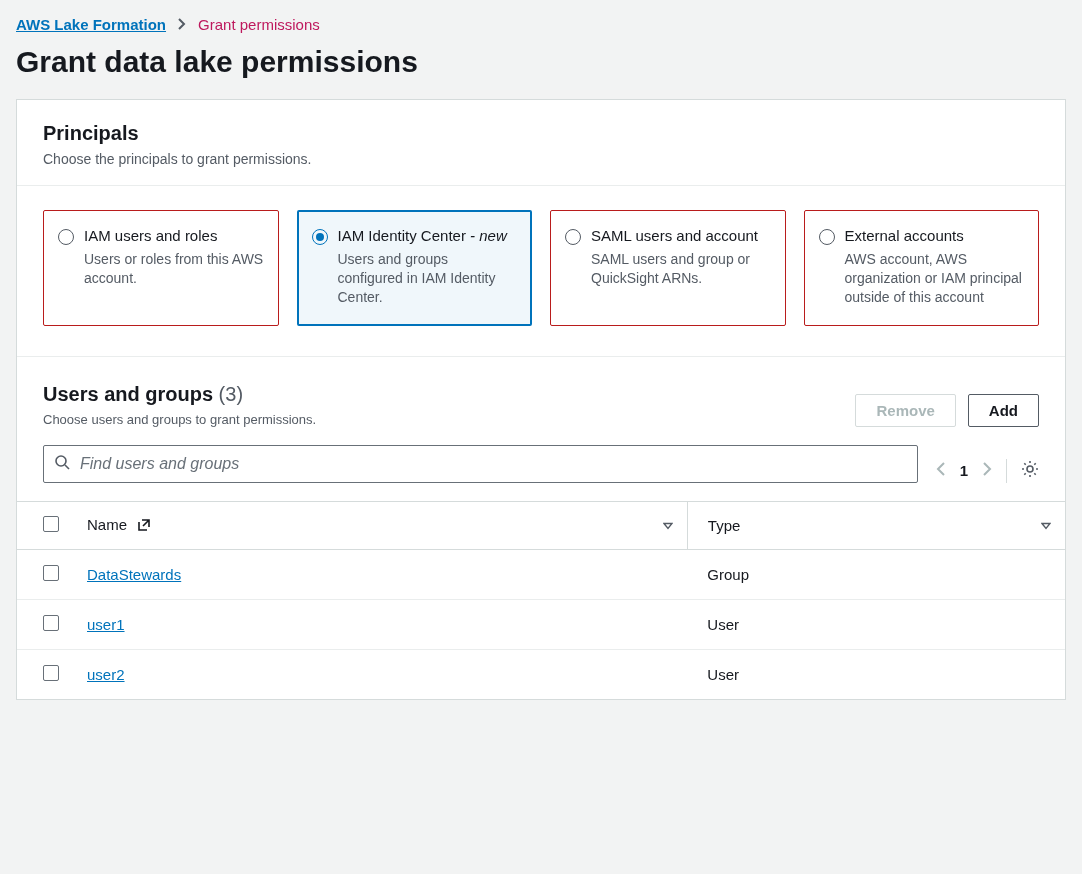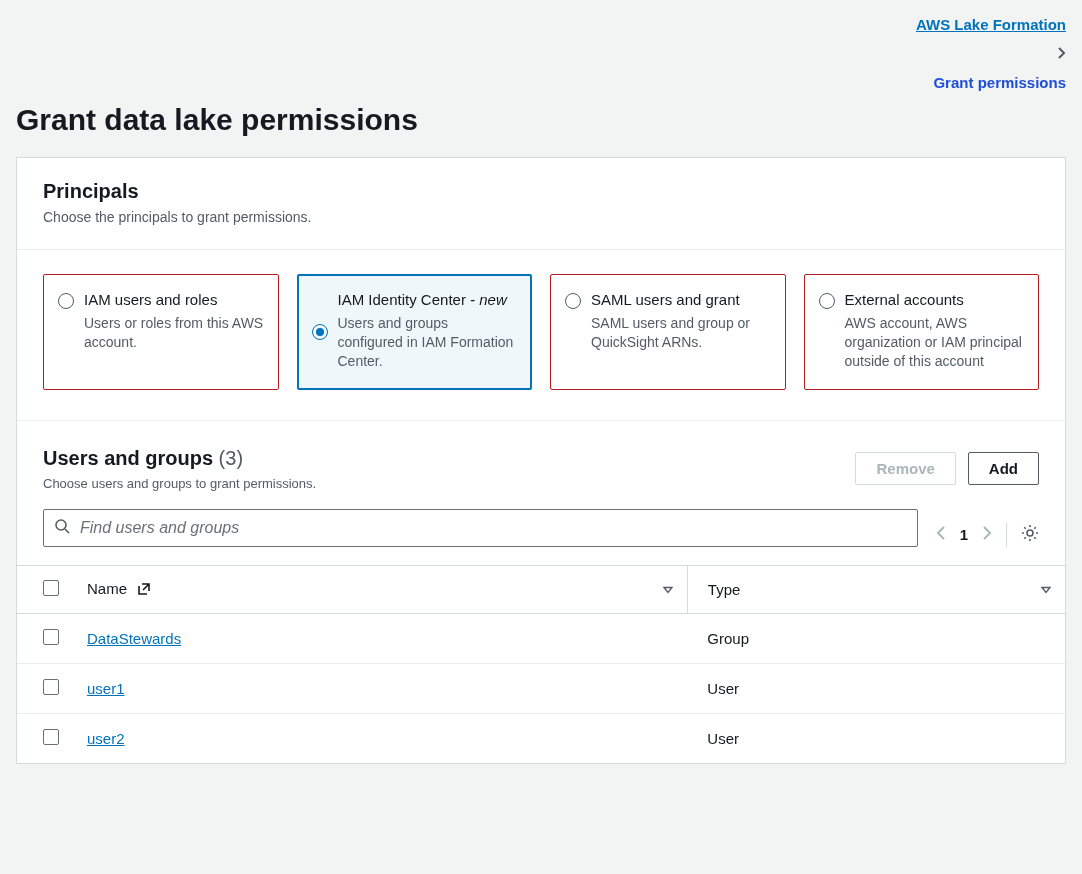--- a/index.html
+++ b/index.html
@@ -6,45 +6,44 @@
     body {
       margin: 0;
       padding: 16px;
       font-family: "Amazon Ember", "Helvetica Neue", Arial, sans-serif;
       background: #f2f3f3;
       color: #16191f;
       font-size: 14px;
     }
     .breadcrumb {
       display: flex;
-      align-items: flex-end;
+      align-items: center;
       gap: 12px;
       margin-bottom: 12px;
       font-size: 15px;
-      flex-direction: column;
     }
     .breadcrumb a {
       color: #0073bb;
       text-decoration: underline;
       font-weight: 700;
     }
     .breadcrumb .sep { color: #545b64; font-weight: 700; }
-    .breadcrumb .current { color: #1d4ed8; font-weight: 700; }
+    .breadcrumb .current { color: #be185d; font-weight: 400; }
     h1.page-title {
       font-size: 30px;
       font-weight: 700;
       margin: 8px 0 20px 0;
     }
     .panel {
       background: #fff;
       border: 1px solid #d5dbdb;
       border-radius: 0;
     }
     .panel-header {
-      padding: 22px 26px 24px 26px;
+      padding: 22px 26px 18px 26px;
       border-bottom: 1px solid #eaeded;
     }
     .panel-header h2 {
       font-size: 20px;
       font-weight: 700;
       margin: 0 0 6px 0;
     }
     .panel-header .desc {
       color: #545b64;
       font-size: 14px;
@@ -62,21 +61,20 @@
       padding: 16px 14px 4px 14px;
       display: flex;
       gap: 10px;
       cursor: pointer;
       background: #fff;
     }
     .option-card.selected {
       border: 2px solid #0073bb;
       background: #f0f7fb;
       padding: 15px 13px 17px 13px;
-      align-items: center;
     }
     .radio-outer {
       width: 16px;
       height: 16px;
       border: 1.5px solid #545b64;
       border-radius: 50%;
       flex-shrink: 0;
       margin-top: 2px;
       display: flex;
       align-items: center;
@@ -91,21 +89,21 @@
       display: none;
     }
     .option-card.selected .radio-inner { display: block; }
     .option-title { font-weight: 400; font-size: 15px; color: #16191f; margin-bottom: 6px; }
     .option-title .new { font-style: italic; }
     .option-desc { color: #545b64; font-size: 14px; line-height: 1.35; }
     .users-header {
       padding: 26px 26px 0 26px;
       display: flex;
       justify-content: space-between;
-      align-items: center;
+      align-items: flex-end;
     }
     .users-header-left h2 {
       font-size: 20px;
       font-weight: 700;
       margin: 0 0 6px 0;
     }
     .users-header-left h2 .count { font-weight: 400; color: #545b64; }
     .users-header-left .desc { color: #545b64; font-size: 13px; }
     .users-actions { display: flex; gap: 12px; }
     .btn {
@@ -217,27 +215,27 @@
         <div class="option-title"><span>IAM users and roles</span><span class="new"></span></div>
         <div class="option-desc">Users or roles from this AWS account.</div>
       </div>
     </div>
     <div class="option-card selected">
       <span class="radio-outer">
           <span class="radio-inner"></span>
         </span>
       <div>
         <div class="option-title"><span>IAM Identity Center</span><span class="new"> - new</span></div>
-        <div class="option-desc">Users and groups configured in IAM Formation Center.</div>
+        <div class="option-desc">Users and groups configured in IAM Identity Center.</div>
       </div>
     </div>
     <div class="option-card">
       <span class="radio-outer"></span>
       <div>
-        <div class="option-title"><span>SAML users and grant</span><span class="new"></span></div>
+        <div class="option-title"><span>SAML users and account</span><span class="new"></span></div>
         <div class="option-desc">SAML users and group or QuickSight ARNs.</div>
       </div>
     </div>
     <div class="option-card">
       <span class="radio-outer"></span>
       <div>
         <div class="option-title"><span>External accounts</span><span class="new"></span></div>
         <div class="option-desc">AWS account, AWS organization or IAM principal outside of this account</div>
       </div>
     </div>

